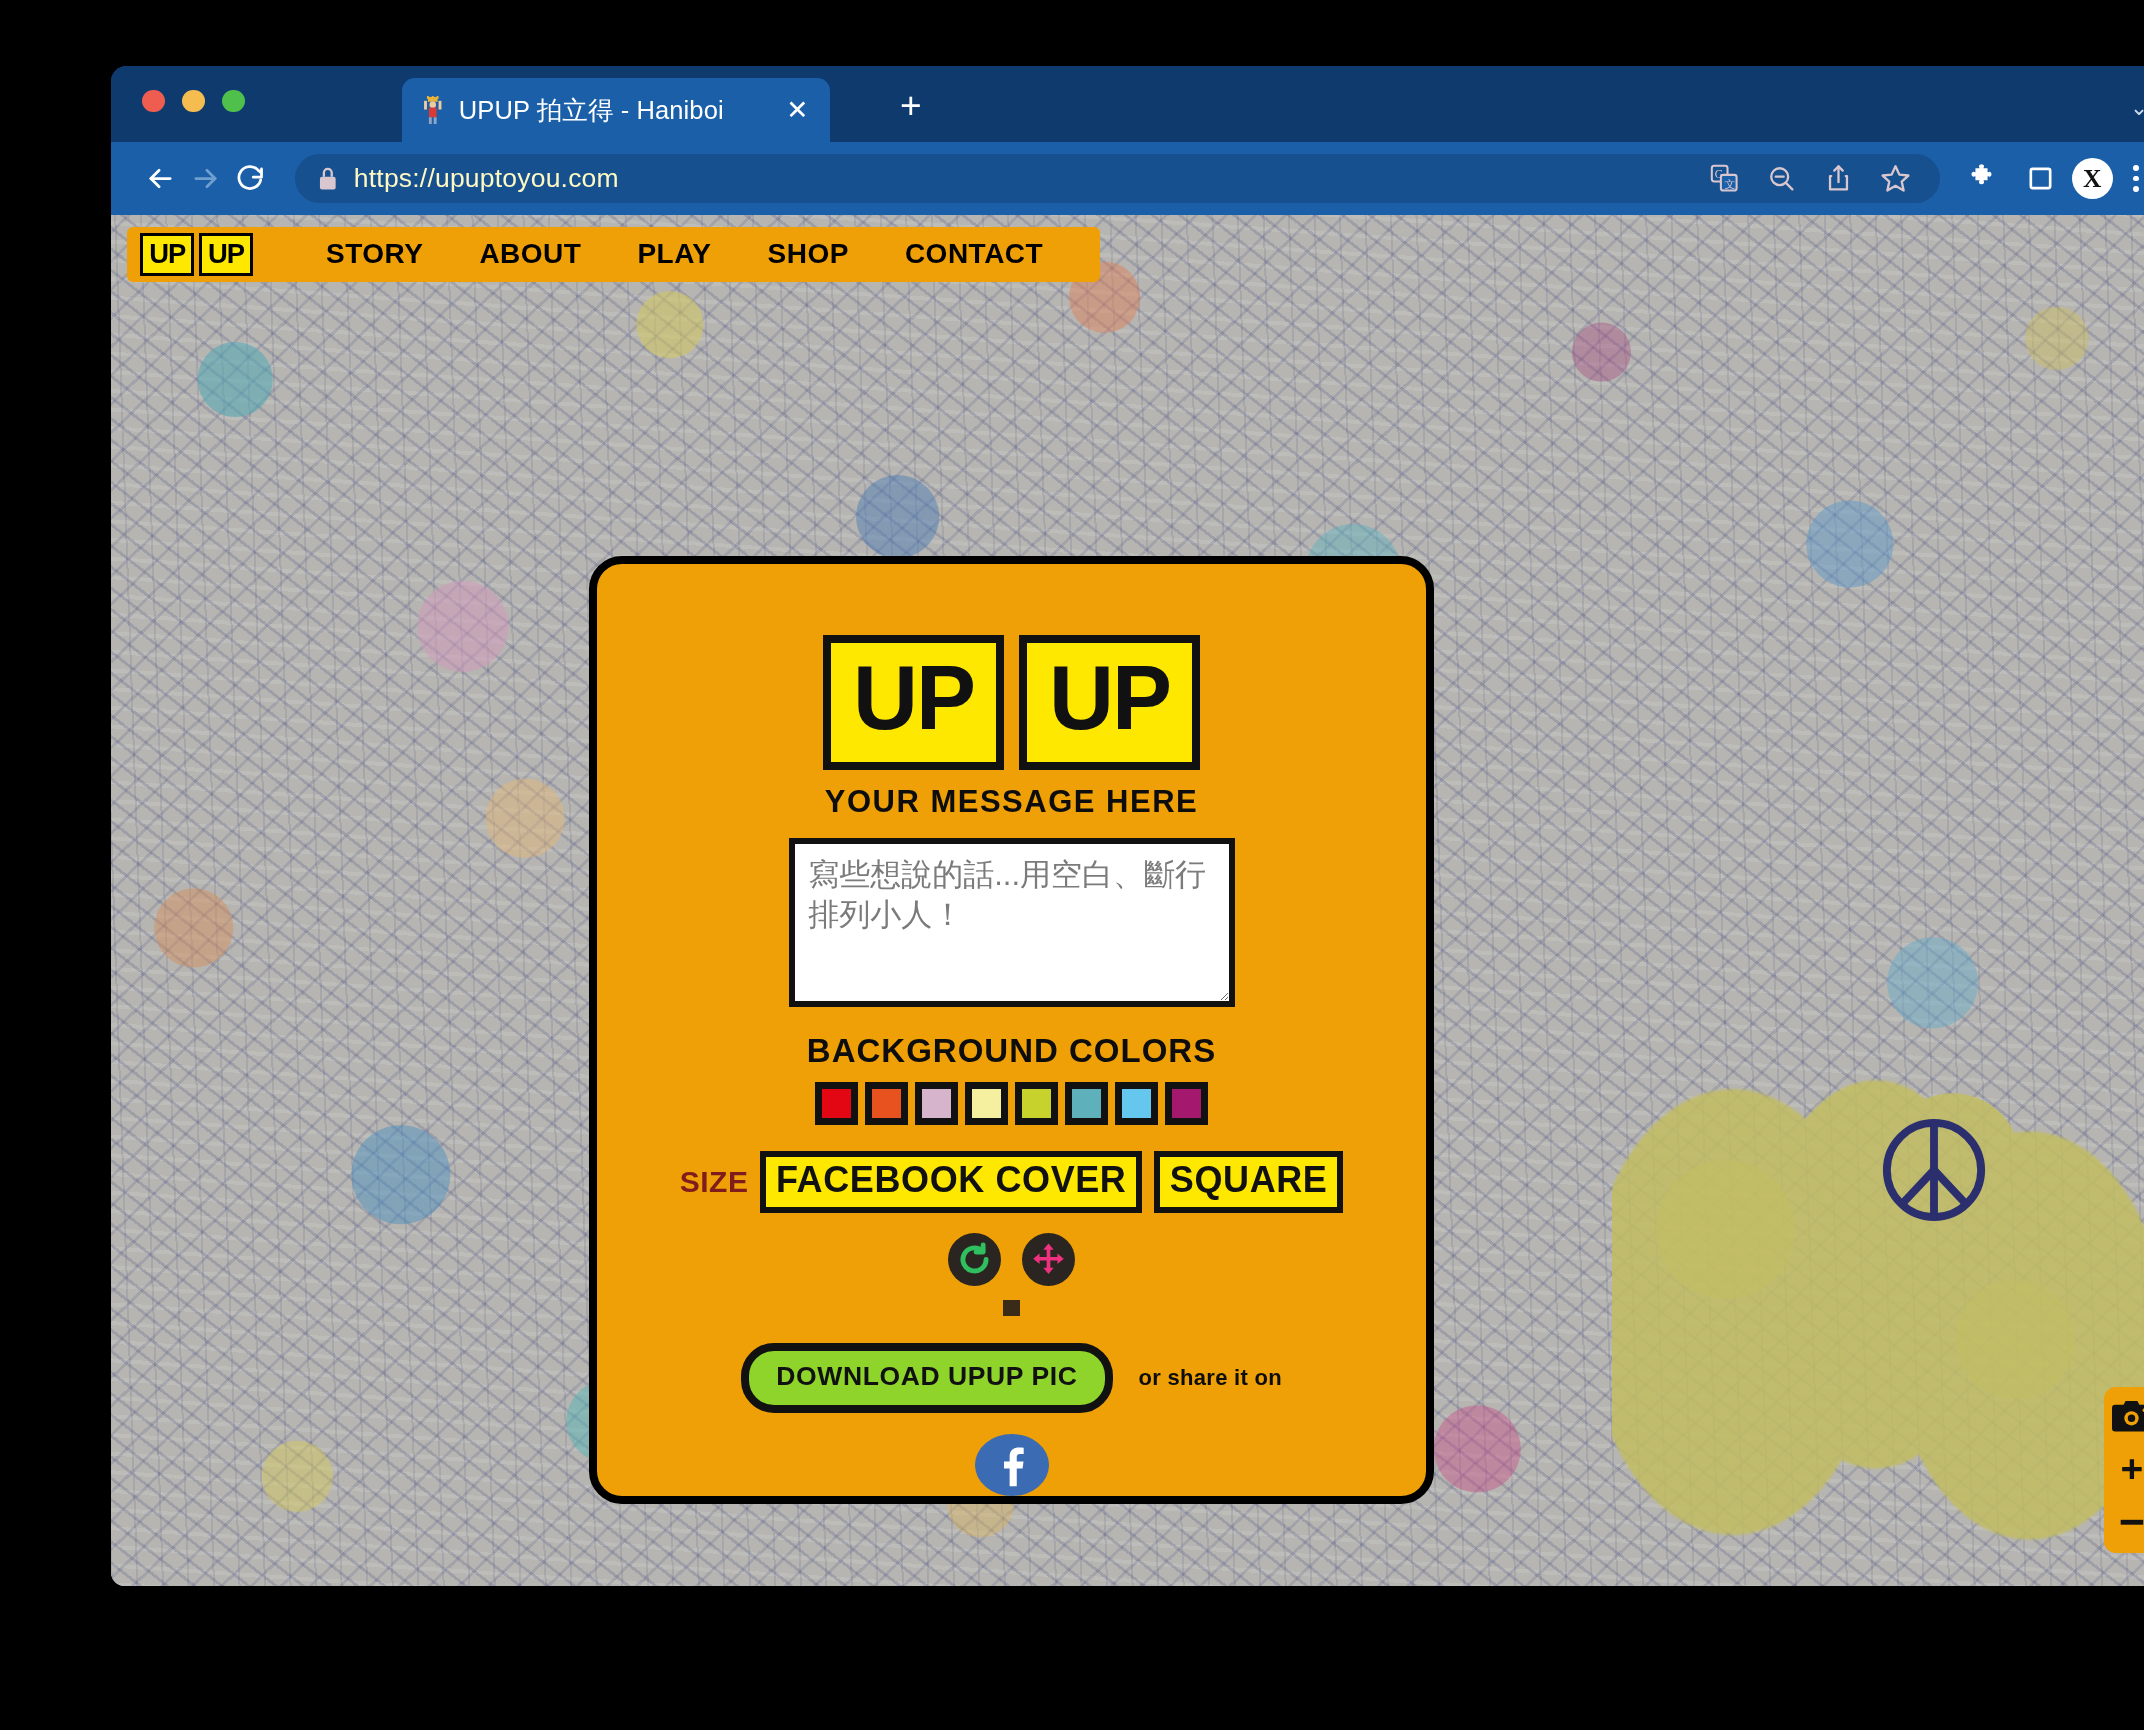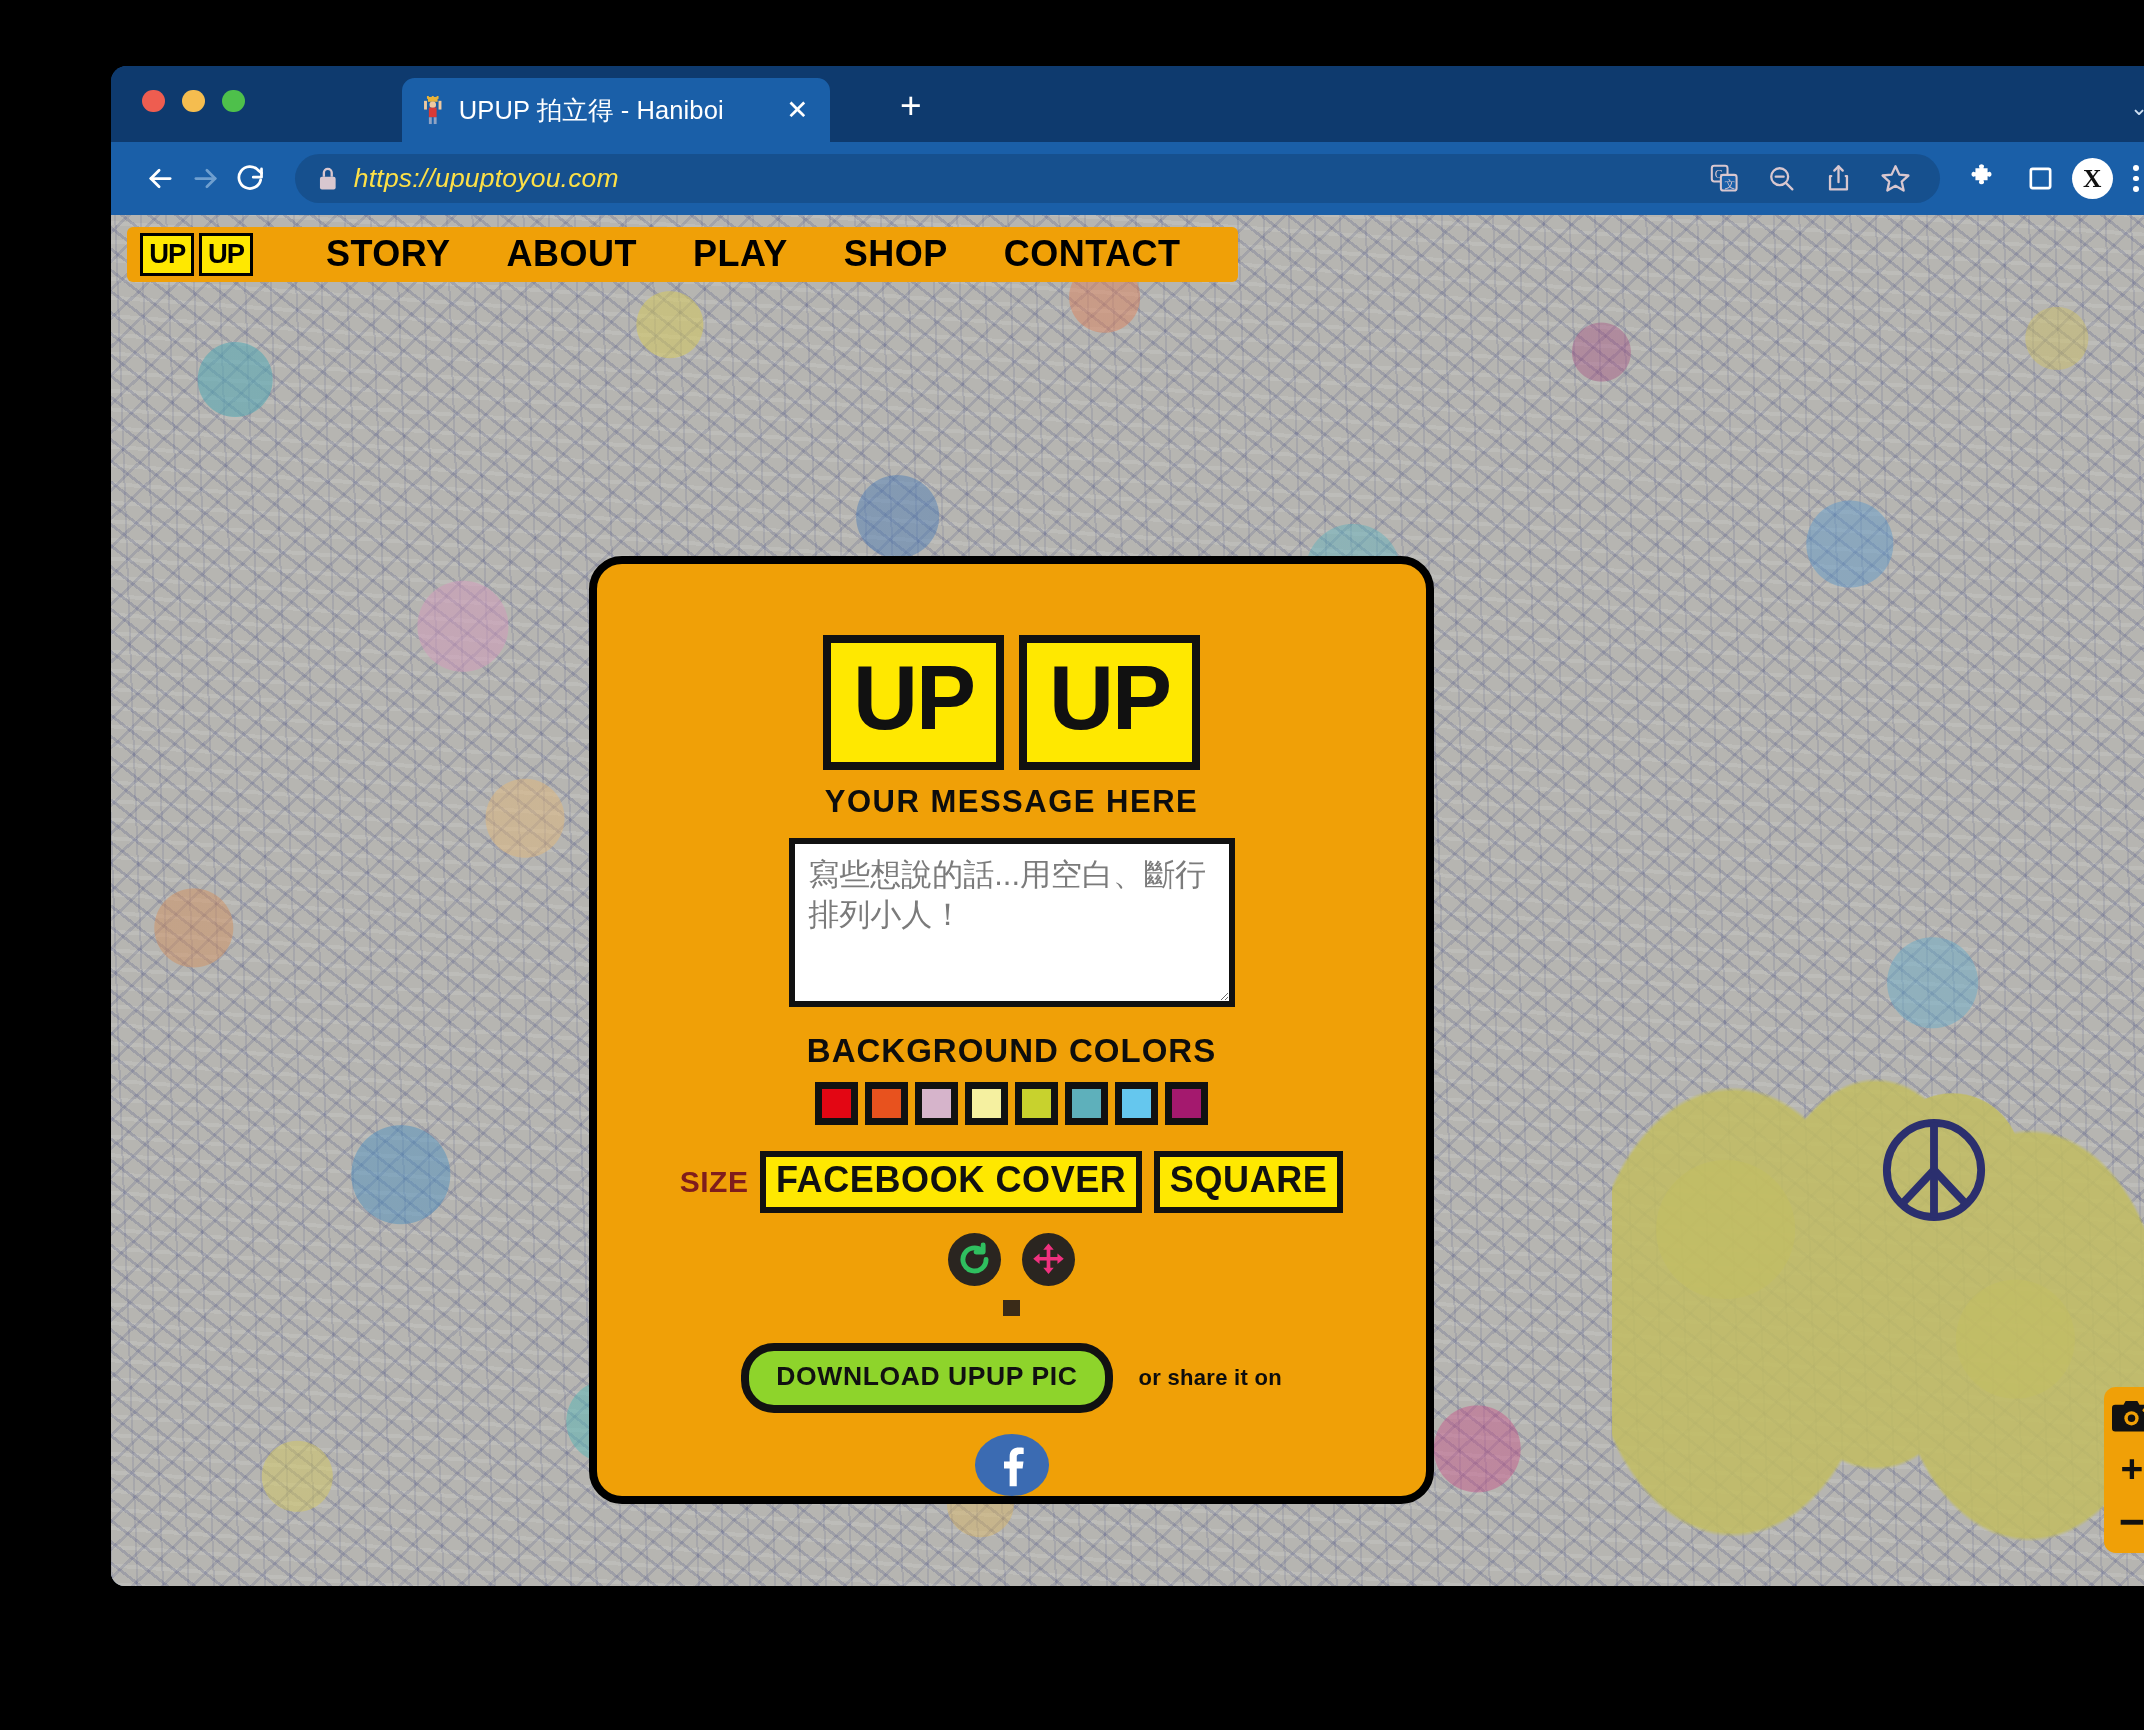--- a/index.html
+++ b/index.html
@@ -100,24 +100,23 @@
     height: 49px;
     margin: 0 0 0 21.6px;
     background: #16508e;
     border-radius: 24.5px;
     display: flex; align-items: center;
     padding: 0 17.6px 0 21.6px;
     min-width: 0;
   }
   #lock-icon { flex: 0 0 auto; margin-right: 15.7px; display: flex; }
   #url-text {
-    color: #fde047; font-size: 26.5px;
+    color: #fef9c3; font-size: 26.5px;
     white-space: nowrap; overflow: hidden;
     letter-spacing: 0.2px;
-    font-style: italic;
   }
   #omnibox-actions {
     display: flex; align-items: center;
     gap: 2px; margin-left: auto; padding-left: 13.7px;
     flex: 0 0 auto;
   }
   .tb-icon {
     width: 55px; height: 49px;
     display: flex; align-items: center; justify-content: center;
     cursor: pointer;
@@ -219,21 +218,21 @@
     color: #000;
     font-weight: 900;
     font-size: 27.4px;
     line-height: 1;
     padding: 3.9px 5.9px 5.9px;
     letter-spacing: -1px;
     font-family: "Liberation Sans", sans-serif;
   }
   .nav-link {
     color: #000; font-weight: 900;
-    font-size: 36px; letter-spacing: 0.5px;
+    font-size: 28px; letter-spacing: 0.5px;
     padding: 0 28px; cursor: pointer;
     font-family: "Liberation Sans", sans-serif;
   }
 
   
   #editor-panel {
     position: absolute;
     left: 478px; top: 341px;
     width: 845px; height: 948px;
     background: #f0a007;

